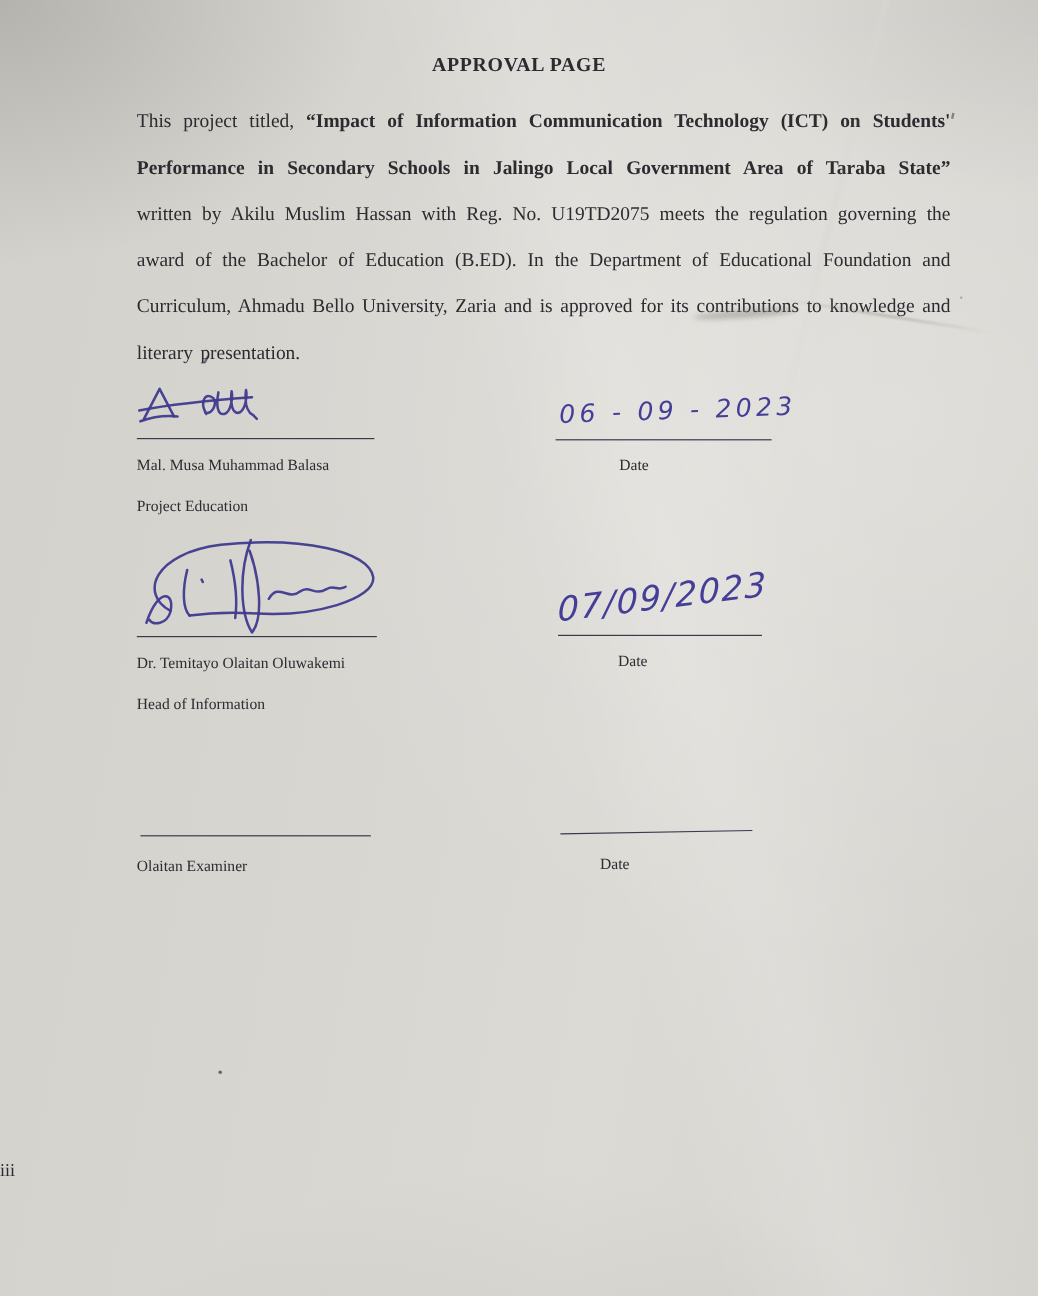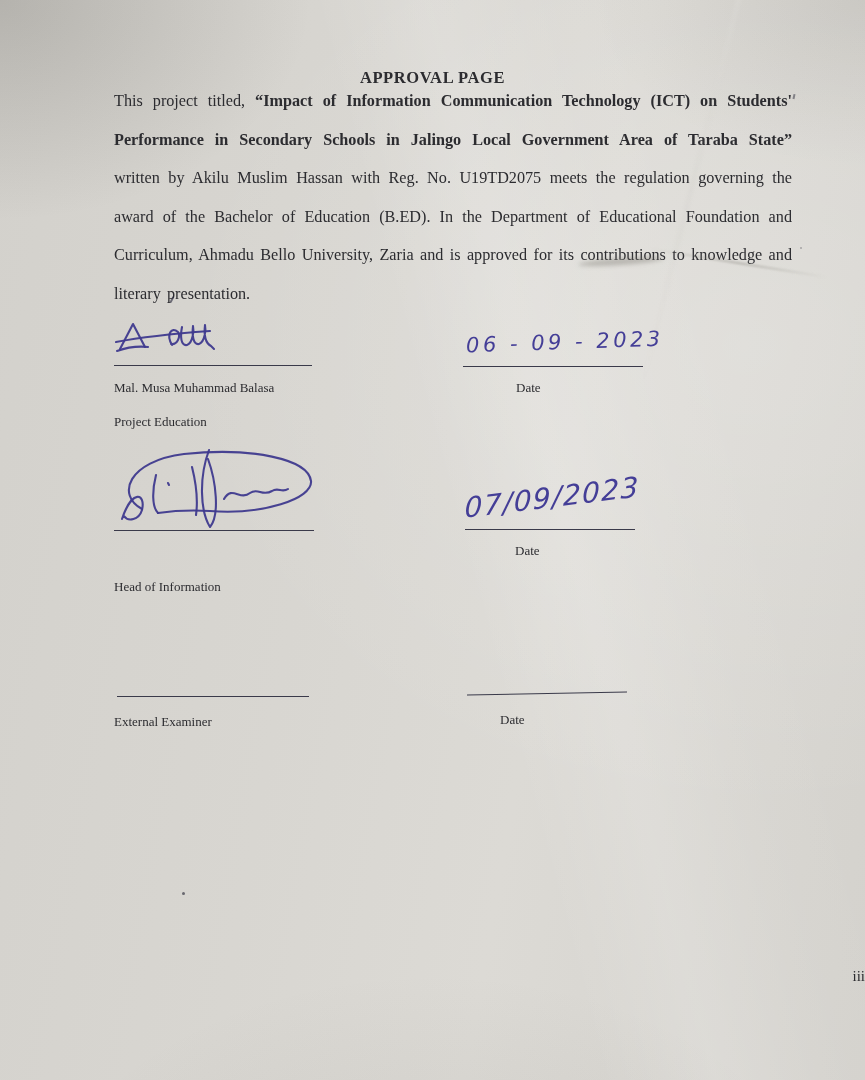--- a/index.html
+++ b/index.html
@@ -13,21 +13,21 @@
       radial-gradient(60% 34% at 0% 0%, rgba(60,58,52,0.20), rgba(60,58,52,0.0) 60%),
       radial-gradient(45% 22% at 100% 0%, rgba(70,68,62,0.10), rgba(70,68,62,0.0) 70%),
       radial-gradient(120% 80% at 86% 32%, rgba(255,255,255,0.20), rgba(255,255,255,0.0) 55%),
       linear-gradient(75deg, rgba(255,255,255,0.0) 52%, rgba(255,255,255,0.14) 62%, rgba(255,255,255,0.04) 72%, rgba(255,255,255,0.0) 80%),
       radial-gradient(70% 40% at 50% 118%, rgba(80,78,70,0.10), rgba(80,78,70,0.0) 70%),
       linear-gradient(100deg, #d3d1cc 0%, #d8d6d1 38%, #dcdad5 62%, #d4d2cd 100%);
   }
   .sheet { position: absolute; inset: 0; }
 
   .page-title {
-    position: absolute; top: 68px; left: 0; width: 100%;
+    position: absolute; top: 44px; left: 0; width: 100%;
     text-align: center; font-weight: bold;
     font-size: 16.5px; letter-spacing: 0.6px;
   }
   .body-paragraph {
     position: absolute; left: 114px; top: 82px; width: 678px;
     margin: 0; text-align: justify;
     font-size: 16.2px; line-height: 38.5px; word-spacing: 2.2px;
   }
   .bold { font-weight: bold; }
 
@@ -51,21 +51,21 @@
     left: 464px; top: 481px; font-size: 28px; letter-spacing: 1.5px;
     transform: rotate(-7deg) skewX(-8deg);
   }
   .sig-svg { position: absolute; }
   .sig-svg path {
     fill: none; stroke: #3f3a8e; stroke-width: 2.1;
     stroke-linecap: round; stroke-linejoin: round; opacity: 0.95;
   }
   .page-number {
     position: absolute; top: 968px; left: 0; width: 100%;
-    text-align: right; font-size: 15px;
+    text-align: left; font-size: 15px;
   }
 
   
   .speck { position: absolute; background: rgba(45,45,58,0.65); border-radius: 50%; }
   .speck-a { left: 182px; top: 892px; width: 3px; height: 3px; }
   .speck-b { left: 800px; top: 247px; width: 2px; height: 2px; opacity: .5; }
   .tickmark {
     position: absolute; left: 171px; top: 296px; width: 2px; height: 7px;
     background: rgba(40,40,60,0.6); transform: rotate(28deg); border-radius: 1px;
   }
@@ -117,26 +117,27 @@
     <path d="M10,72 C20,42 34,46 30,63 C27,73 16,75 12,69"></path>
     <path d="M44,28 C40,44 40,60 46,66"></path>
     <path d="M56,36 L57,38"></path>
     <path d="M80,20 C84,36 86,54 84,68"></path>
     <path d="M97,3 C87,30 88,64 98,80 C108,68 104,34 96,12"></path>
     <path d="M112,52 C120,38 128,54 138,46 C146,40 150,50 160,44 C166,40 170,46 176,42"></path>
   </svg>
   <div class="rule" style="left:114px; top:530px; width:200px;"></div>
   <div class="hand hand-date-2">07/09/2023</div>
   <div class="rule" style="left:465px; top:529px; width:170px;"></div>
+  <div class="label" style="left:114px; top:545px;">Dr. Temitayo Olaitan Oluwakemi</div>
   <div class="label" style="left:515px; top:543px;">Date</div>
   <div class="label" style="left:114px; top:579px;">Head of Information</div>
 
   <div class="rule" style="left:117px; top:696px; width:192px;"></div>
   <div class="rule" style="left:467px; top:693px; width:160px; transform:rotate(-1deg);"></div>
-  <div class="label" style="left:114px; top:714px;">External Examiner</div>
+  <div class="label" style="left:114px; top:714px;">Olaitan Examiner</div>
   <div class="label" style="left:500px; top:712px;">Date</div>
 
   <div class="page-number">iii</div>
 
   <div class="smudge"></div>
   <div class="crease-1"></div>
   <div class="crease-2"></div>
   <div class="tickmark"></div>
   <div class="apostrophe-mark"></div>
   <div class="speck speck-a"></div>

